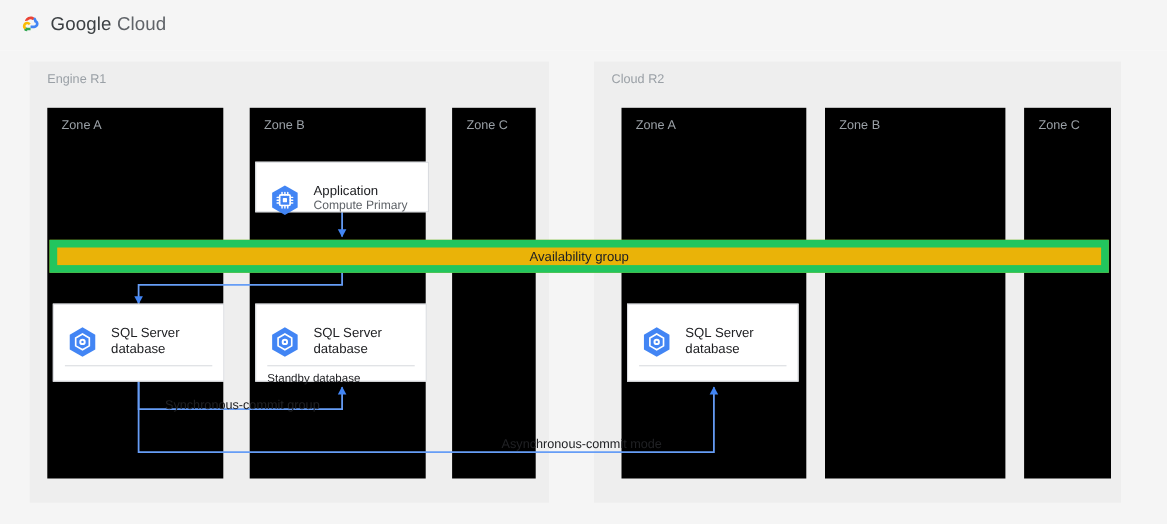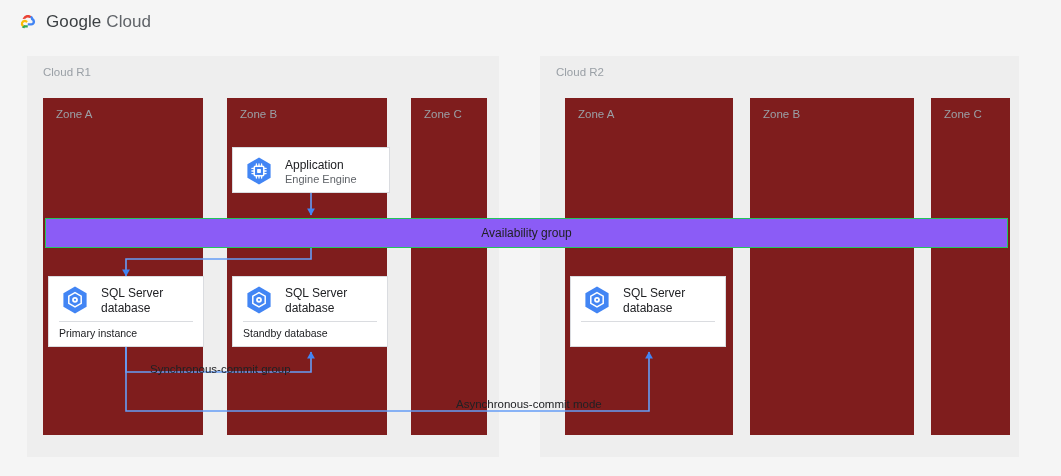--- a/index.html
+++ b/index.html
@@ -55,41 +55,41 @@
   }
   .region-label {
     position: absolute;
     left: 16px; top: 10px;
     font-size: 11.5px;
     color: #9aa0a6;
     white-space: nowrap;
   }
   .zone {
     position: absolute;
-    background: #7f1d1d;
+    background: #000000;
   }
   .zone-label {
     position: absolute;
     left: 13px; top: 10px;
     font-size: 11.5px;
     color: #9aa0a6;
     white-space: nowrap;
   }
 
   
   .card {
     position: absolute;
     background: #ffffff;
     border: 1px solid #dadce0;
     box-sizing: border-box;
   }
   .card-row {
     display: flex;
-    align-items: flex-end;
-    padding: 7px 10px 5px 10px;
+    align-items: flex-start;
+    padding: 18px 10px 5px 10px;
   }
   .card-icon {
     flex: 0 0 auto;
     width: 32px; height: 32px;
     margin-right: 10px;
   }
   .card-titles {
     display: flex;
     flex-direction: column;
     justify-content: center;
@@ -113,22 +113,22 @@
   .card-foot {
     font-size: 10.5px;
     color: #202124;
     padding: 5px 10px 0 10px;
     white-space: nowrap;
   }
 
   
   .ag-bar {
     position: absolute;
-    background: #8b5cf6;
-    border: 1px solid #22c55e;
+    background: #eab308;
+    border: 7px solid #22c55e;
     box-sizing: border-box;
     display: flex;
     align-items: center;
     justify-content: center;
   }
   .ag-label {
     font-size: 12px;
     color: #202124;
     white-space: nowrap;
   }
@@ -166,21 +166,21 @@
       </svg>
     </div>
     <div class="logo-text">
       <span class="g-bold">Google</span><span class="g-light">&nbsp;</span><span class="g-light">Cloud</span>
     </div>
   </div>
 
   <div class="surface">
 
     <div class="region" style="left:27px; top:10px; width:472px; height:401px;">
-      <div class="region-label">Cloud R1</div>
+      <div class="region-label">Engine R1</div>
     </div>
     <div class="zone" style="left:43px; top:52px; width:160px; height:337px;">
       <div class="zone-label">Zone A</div>
     </div>
     <div class="zone" style="left:227px; top:52px; width:160px; height:337px;">
       <div class="zone-label">Zone B</div>
     </div>
     <div class="zone" style="left:411px; top:52px; width:76px; height:337px;">
       <div class="zone-label">Zone C</div>
     </div>
@@ -240,42 +240,41 @@
             <line x1="8.9" y1="16" x2="11.2" y2="16"></line>
             <line x1="8.9" y1="18.6" x2="11.2" y2="18.6"></line>
             <line x1="20.8" y1="13.4" x2="23.1" y2="13.4"></line>
             <line x1="20.8" y1="16" x2="23.1" y2="16"></line>
             <line x1="20.8" y1="18.6" x2="23.1" y2="18.6"></line>
           </g>
         </svg>
       </span>
       <span class="card-titles">
         <span class="card-title">Application</span>
-        <span class="card-sub">Engine Engine</span>
+        <span class="card-sub">Compute Primary</span>
       </span>
     </div>
   </div>
 
   <div class="card" style="left:48px; top:276px; width:156px; height:71px;">
     <div class="card-row">
       <span class="card-icon">
         <svg width="32" height="32" viewBox="0 0 32 32" xmlns="http://www.w3.org/2000/svg">
           <polygon points="16,2.6 27.6,9.3 27.6,22.7 16,29.4 4.4,22.7 4.4,9.3" fill="#4285f4"></polygon>
           <polygon points="16,8.6 22.2,12.2 22.2,19.4 16,23 9.8,19.4 9.8,12.2" fill="none" stroke="#ffffff" stroke-width="1.5"></polygon>
           <circle cx="16" cy="15.8" r="2.9" fill="#ffffff"></circle>
           <circle cx="16" cy="15.8" r="1.1" fill="#4285f4"></circle>
         </svg>
       </span>
       <span class="card-titles">
         <span class="card-title">SQL Server</span>
         <span class="card-title">database</span>
       </span>
     </div>
     <div class="card-divider"></div>
-    <div class="card-foot">Primary instance</div>
   </div>
 
   <div class="card" style="left:232px; top:276px; width:156px; height:71px;">
     <div class="card-row">
       <span class="card-icon">
         <svg width="32" height="32" viewBox="0 0 32 32" xmlns="http://www.w3.org/2000/svg">
           <polygon points="16,2.6 27.6,9.3 27.6,22.7 16,29.4 4.4,22.7 4.4,9.3" fill="#4285f4"></polygon>
           <polygon points="16,8.6 22.2,12.2 22.2,19.4 16,23 9.8,19.4 9.8,12.2" fill="none" stroke="#ffffff" stroke-width="1.5"></polygon>
           <circle cx="16" cy="15.8" r="2.9" fill="#ffffff"></circle>
           <circle cx="16" cy="15.8" r="1.1" fill="#4285f4"></circle>

